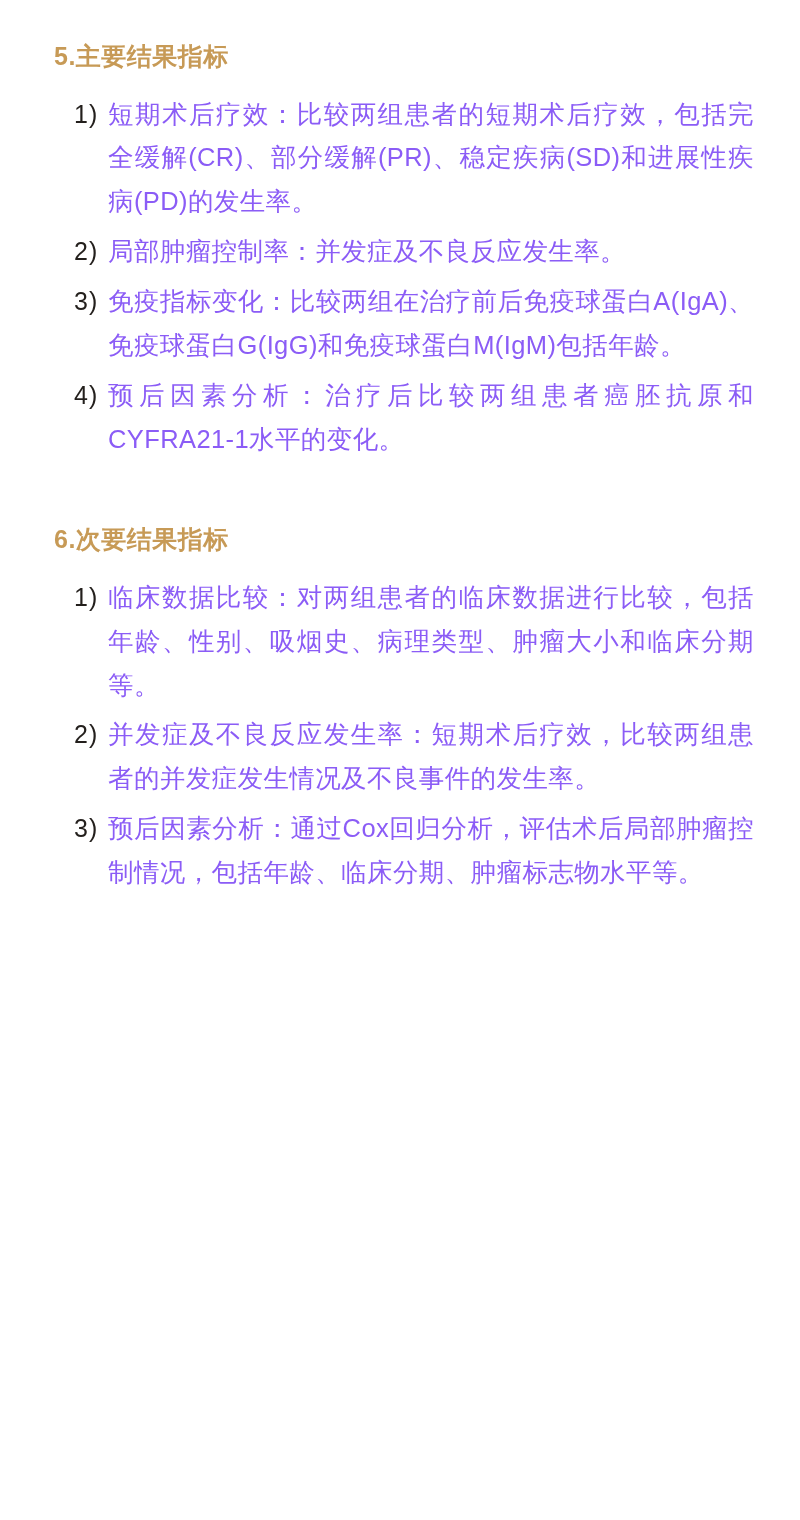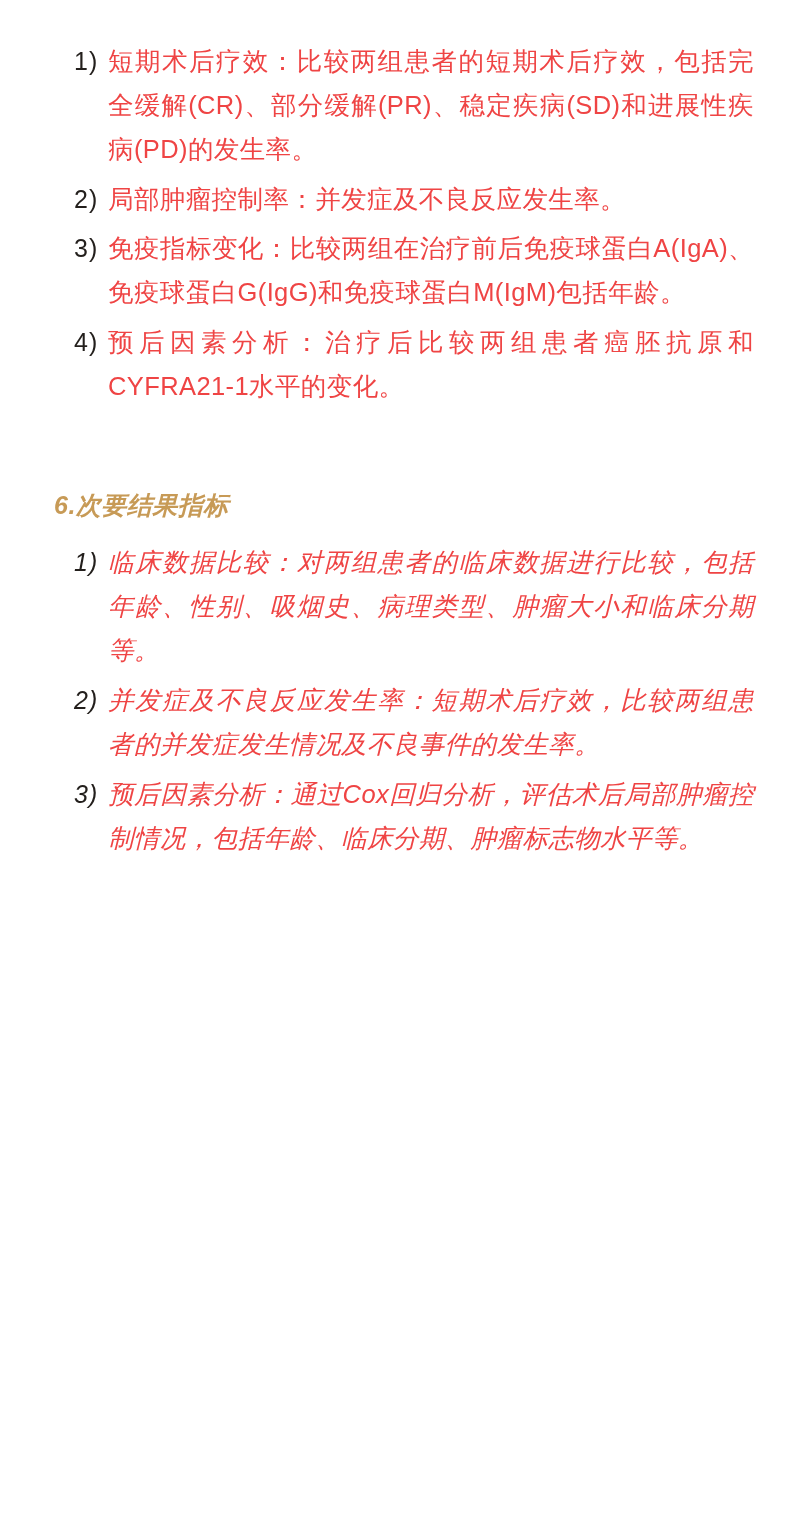--- a/index.html
+++ b/index.html
@@ -18,22 +18,21 @@
     position: relative;
     width: 800px;
     height: 1520px;
     box-sizing: border-box;
     padding: 40px 46px 0 46px;
   }
   .section {
     margin-bottom: 0;
   }
   .section + .section {
-    margin-top: 80px;
-    font-style: italic;
+    margin-top: 62px;
   }
   .section-title {
     color: #c79a56;
     font-size: 25px;
     font-weight: bold;
     letter-spacing: 0.5px;
     line-height: 1.3;
     margin: 0 0 20px 8px;
   }
   .list {
@@ -54,33 +53,34 @@
     box-sizing: border-box;
     font-size: 25px;
     line-height: 1.72;
     color: #231f1c;
     letter-spacing: 1px;
   }
   .item-text {
     flex: 1 1 auto;
     font-size: 25.5px;
     line-height: 1.72;
-    color: #ef4444;
+    color: #8b5cf6;
     letter-spacing: 0.4px;
     text-align: justify;
     text-justify: inter-ideograph;
     word-break: break-word;
   }
 </style>
 </head>
 <body>
 
 <div class="page">
 
   <section class="section">
+    <h2 class="section-title">5.主要结果指标</h2>
     <ul class="list">
       <li class="list-item">
         <span class="marker">1)</span>
         <span class="item-text">短期术后疗效：比较两组患者的短期术后疗效，包括完全缓解(CR)、部分缓解(PR)、稳定疾病(SD)和进展性疾病(PD)的发生率。</span>
       </li>
       <li class="list-item">
         <span class="marker">2)</span>
         <span class="item-text">局部肿瘤控制率：并发症及不良反应发生率。</span>
       </li>
       <li class="list-item">

